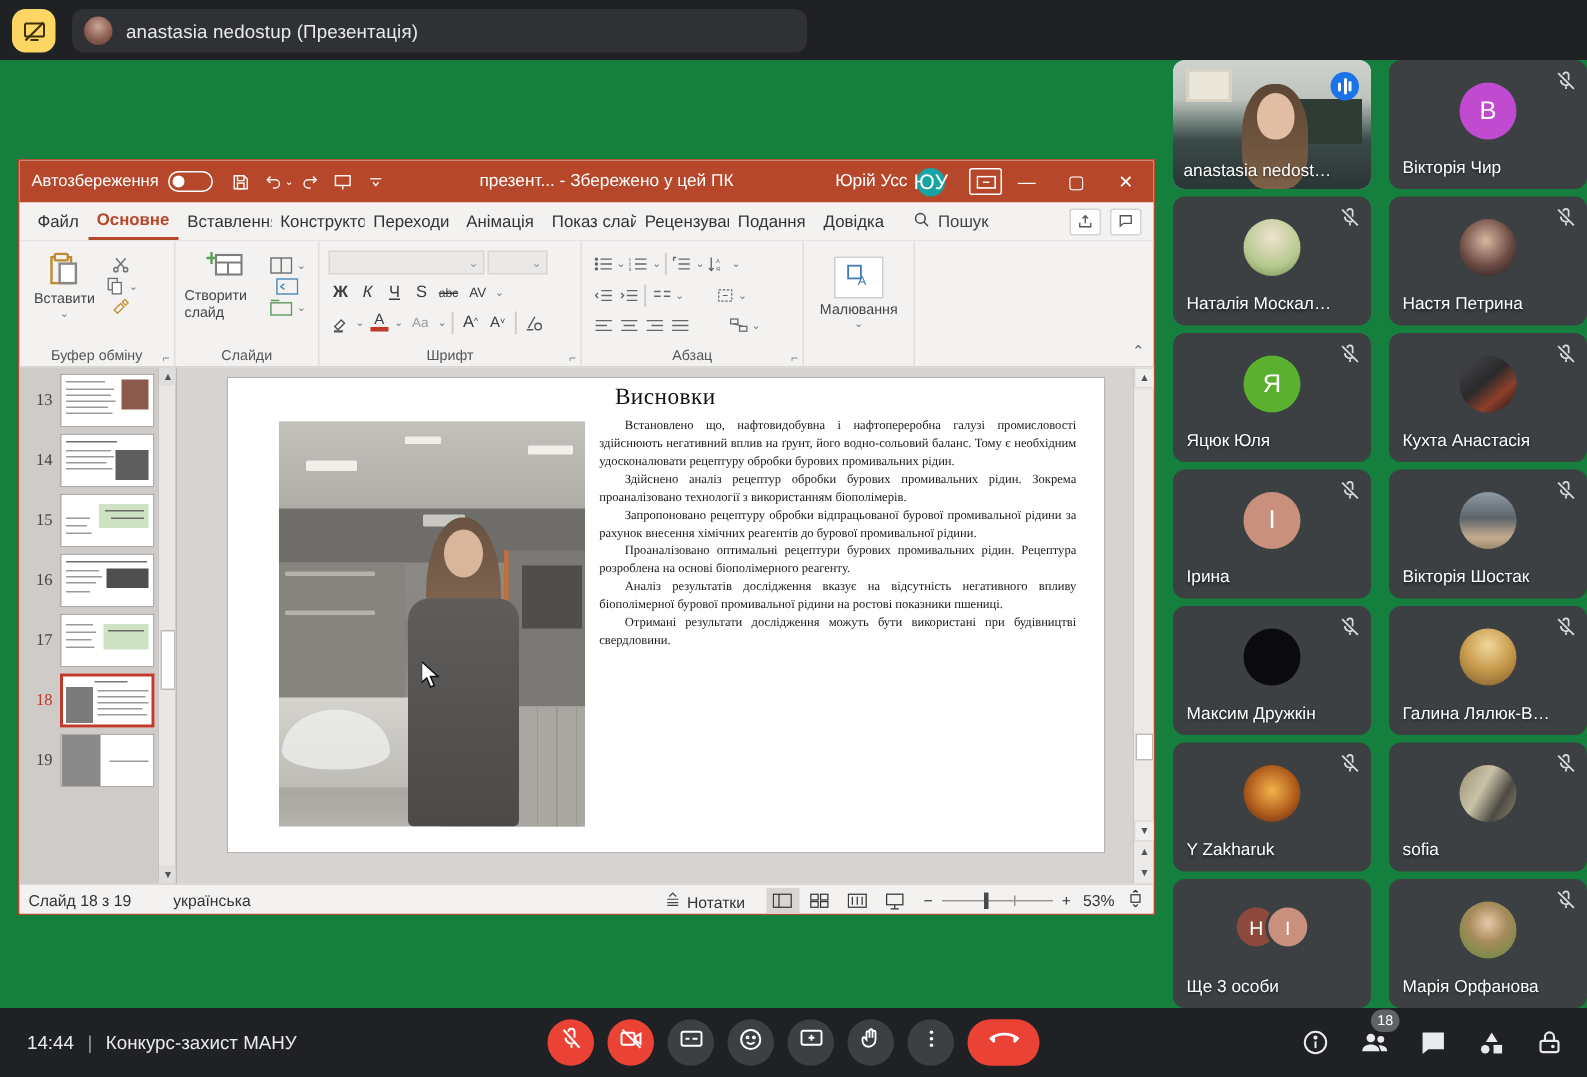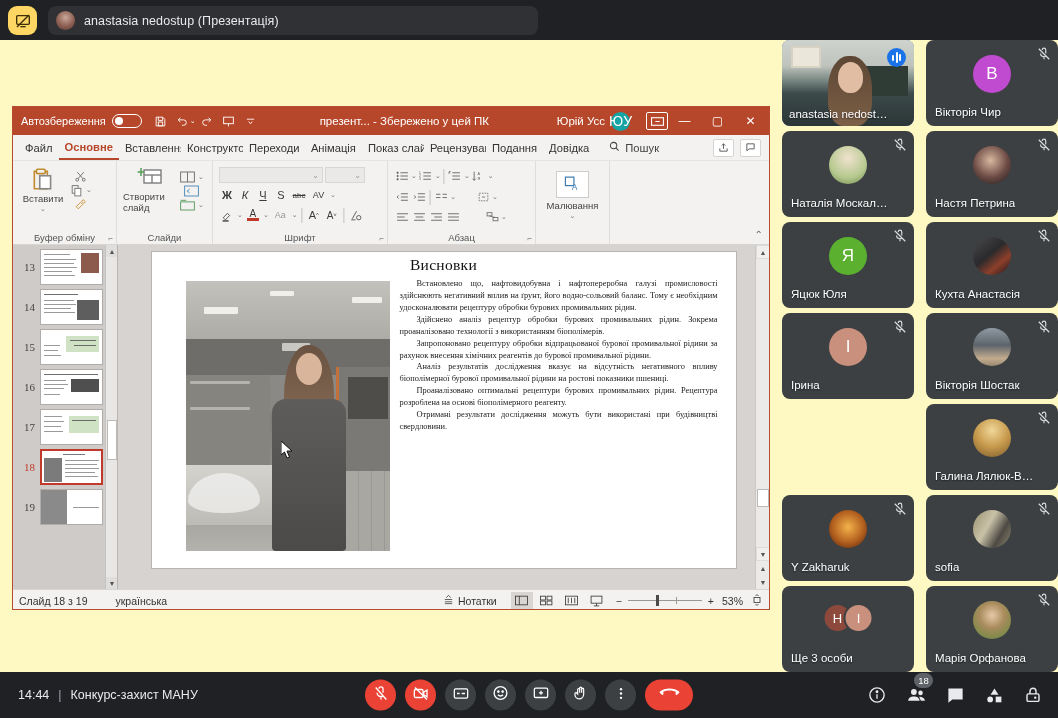--- a/index.html
+++ b/index.html
@@ -2,21 +2,21 @@
 <html><head>
 <meta charset="utf-8">
 <style>
   * { box-sizing: border-box; margin: 0; padding: 0; }
   html, body {
     width: 1058px; height: 718px;
     background: #202124;
     font-family: "Liberation Sans", sans-serif;
     overflow: hidden;
   }
-  #root { position: relative; width: 1058px; height: 718px; background: #fef9c3; padding-left: 24px; }
+  #root { position: relative; width: 1058px; height: 718px; background: #15803d; padding-left: 24px; }
 
   
   .meet-topbar { position: absolute; left: 0; top: 0; width: 1058px; height: 40px; background: #202124; }
   .share-stop-btn {
     position: absolute; left: 8px; top: 6px; width: 29px; height: 29px;
     background: #fdd663; border-radius: 9px; display: flex; align-items: center; justify-content: center;
   }
   .presenting-chip {
     position: absolute; left: 48px; top: 6px; height: 29px; min-width: 490px;
     background: #303134; border-radius: 8px; display: flex; align-items: center; padding: 0 14px 0 8px;
@@ -694,22 +694,22 @@
             <div class="ph-dome"></div>
             <div class="ph-person-hair"></div>
             <div class="ph-person-face"></div>
             <div class="ph-person-body"></div>
           </div>
 
           <div class="slide-text">
             <p>Встановлено що, нафтовидобувна і нафтопереробна галузі промисловості здійснюють негативний вплив на ґрунт, його водно-сольовий баланс. Тому є необхідним удосконалювати рецептуру обробки бурових промивальних рідин.</p>
             <p>Здійснено аналіз рецептур обробки бурових промивальних рідин. Зокрема проаналізовано технології з використанням біополімерів.</p>
             <p>Запропоновано рецептуру обробки відпрацьованої бурової промивальної рідини за рахунок внесення хімічних реагентів до бурової промивальної рідини.</p>
+            <p>Проаналізовано оптимальні рецептури бурових промивальних рідин. Рецептура розроблена на основі біополімерного реагенту.</p>
             <p>Аналіз результатів дослідження вказує на відсутність негативного впливу біополімерної бурової промивальної рідини на ростові показники пшениці.</p>
-            <p>Проаналізовано оптимальні рецептури бурових промивальних рідин. Рецептура розроблена на основі біополімерного реагенту.</p>
             <p>Отримані результати дослідження можуть бути використані при будівництві свердловини.</p>
           </div>
         </div>
 
         <div class="stage-scroll">
           <div class="ssb-btn">▲</div>
           <div class="ssb-thumb"></div>
           <div class="ssb-btn" style="position:absolute;bottom:28px;">▼</div>
           <div class="ssb-btn" style="position:absolute;bottom:14px;border:none;background:transparent;">▲</div>
           <div class="ssb-btn" style="position:absolute;bottom:0;border:none;background:transparent;">▼</div>
@@ -889,20 +889,32 @@
         <svg width="14" height="14" viewBox="0 0 24 24" fill="none" stroke="#e8eaed" stroke-width="2">
             <path d="M9 5a3 3 0 0 1 6 0v6"></path>
             <path d="M6 11a6 6 0 0 0 9 5"></path>
             <line x1="12" y1="18" x2="12" y2="21"></line>
             <line x1="3" y1="3" x2="21" y2="21"></line>
           </svg>
       </span>
       <div class="tile-name">Вікторія Шостак</div>
     </div>
 
+    <div class="tile" style="left:0;top:364px;">
+      <div class="avatar-circle" style="background:#0b0b0e;"></div>
+      <span class="mic-off">
+        <svg width="14" height="14" viewBox="0 0 24 24" fill="none" stroke="#e8eaed" stroke-width="2">
+            <path d="M9 5a3 3 0 0 1 6 0v6"></path>
+            <path d="M6 11a6 6 0 0 0 9 5"></path>
+            <line x1="12" y1="18" x2="12" y2="21"></line>
+            <line x1="3" y1="3" x2="21" y2="21"></line>
+          </svg>
+      </span>
+      <div class="tile-name">Максим Дружкін</div>
+    </div>
 
     <div class="tile" style="left:144px;top:364px;">
       <div class="avatar-circle" style="background:radial-gradient(circle at 50% 30%, #f0d79a 0%, #c79a4c 50%, #7a5a2e 100%);"></div>
       <span class="mic-off">
         <svg width="14" height="14" viewBox="0 0 24 24" fill="none" stroke="#e8eaed" stroke-width="2">
             <path d="M9 5a3 3 0 0 1 6 0v6"></path>
             <path d="M6 11a6 6 0 0 0 9 5"></path>
             <line x1="12" y1="18" x2="12" y2="21"></line>
             <line x1="3" y1="3" x2="21" y2="21"></line>
           </svg>

